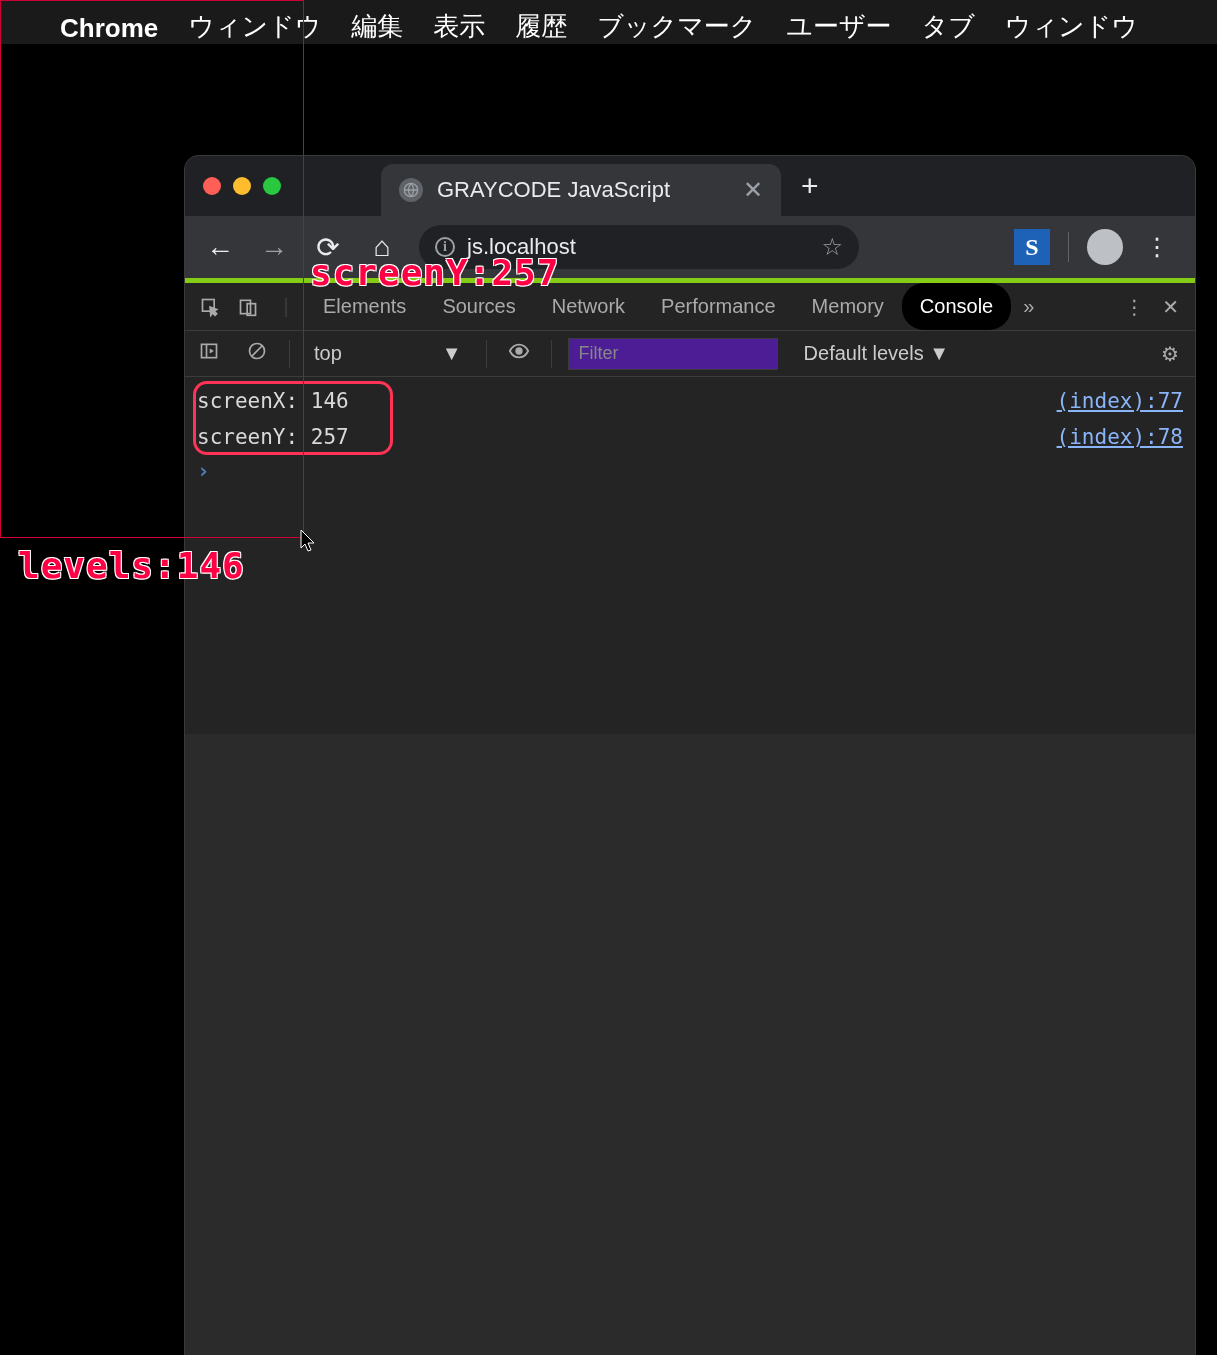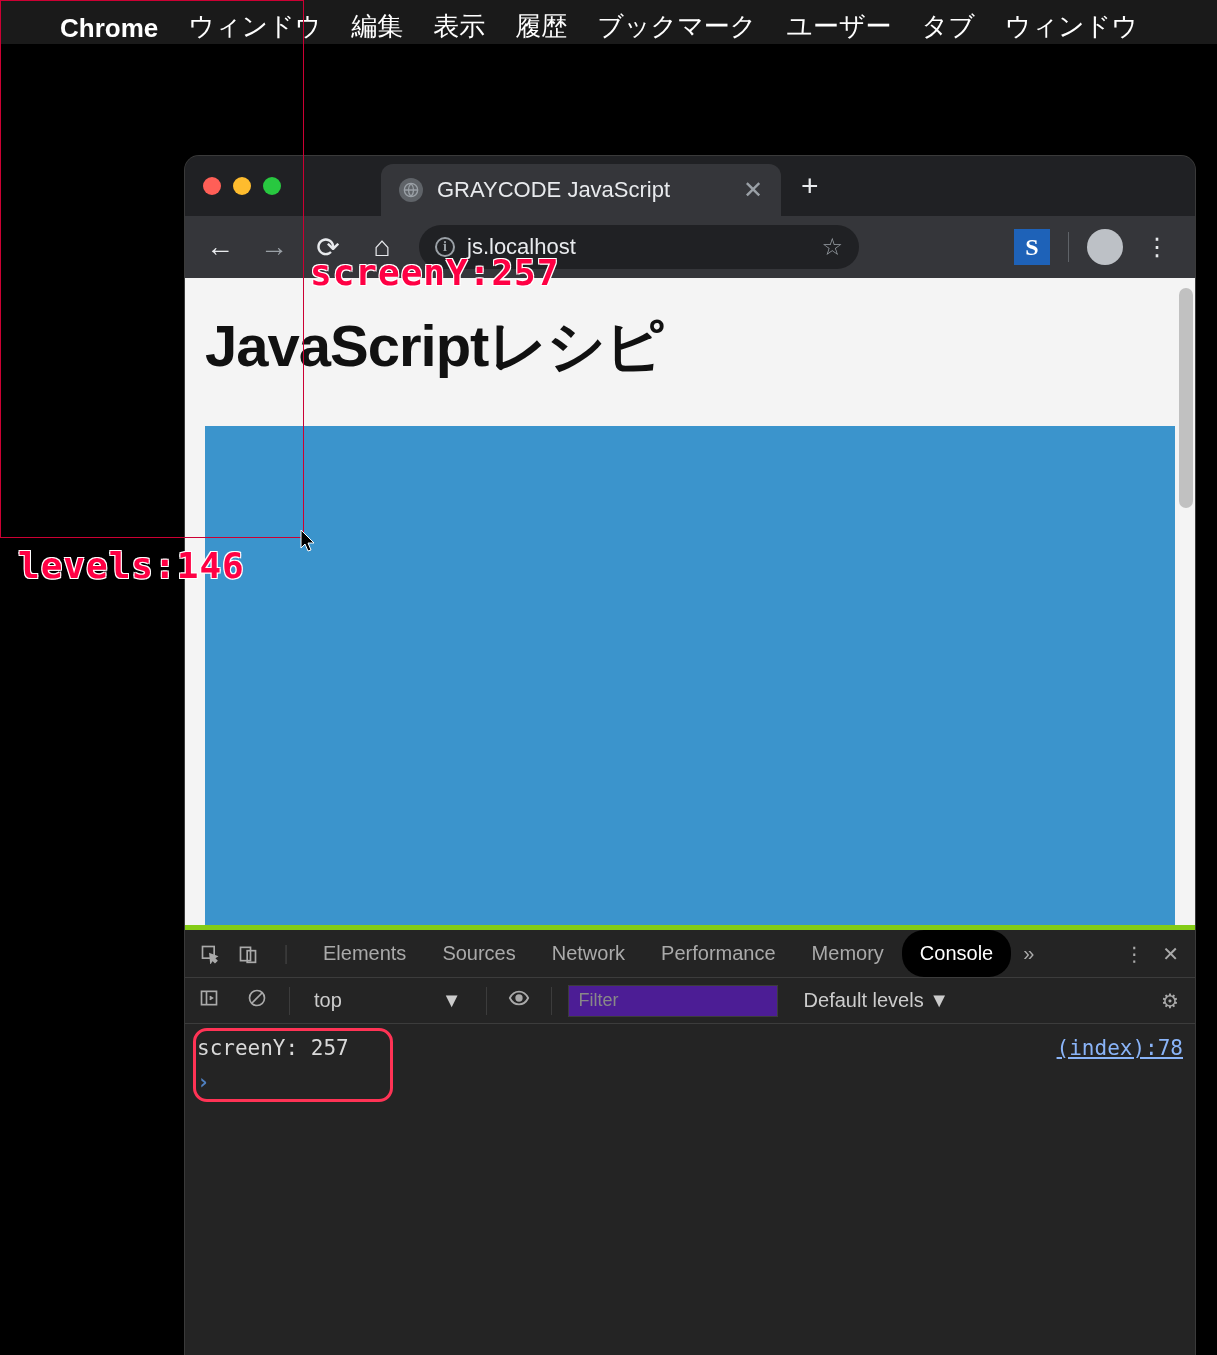--- a/index.html
+++ b/index.html
@@ -123,27 +123,20 @@
       <span>js.localhost</span>
       <span class="star">☆</span>
     </div>
     <div class="toolspacer"></div>
     <div class="ext">S</div>
     <div class="sep"></div>
     <div class="avatar"></div>
     <div class="kebab">⋮</div>
   </div>
 
-  <div class="pagewrap">
-    <div class="page">
-      <h1>JavaScriptレシピ</h1>
-      <div class="bluebox"></div>
-    </div>
-    <div class="vscroll"></div>
-  </div>
 
   <div class="devtools">
     <div class="dt-tabs">
       <div class="dt-ico">
         <svg width="20" height="20" viewBox="0 0 24 24" fill="none" stroke="#aaa" stroke-width="2">
             <rect x="3" y="3" width="14" height="14"></rect>
             <path d="M12 12l8 3-3 2 3 3-2 2-3-3-2 3z" fill="#aaa"></path>
           </svg>
       </div>
       <div class="dt-ico">
@@ -194,20 +187,24 @@
       </div>
       <div class="vr"></div>
       <div class="filterbox">Filter</div>
       <div class="levels">Default levels ▼</div>
       <div class="gear">⚙</div>
     </div>
 
     <div class="dt-console">
       <div class="dt-highlight"></div>
       <div class="dt-row">
+        <span class="msg">screenX: 146</span>
+        <span class="src">(index):77</span>
+      </div>
+      <div class="dt-row">
         <span class="msg">screenY: 257</span>
         <span class="src">(index):78</span>
       </div>
       <div class="dt-prompt">›</div>
     </div>
   </div>
 </div>
 
 <div class="annot-box" style="top:0; left:0; width:304px; height:538px;"></div>
 <div class="annot-label" style="top:252px; left:310px;">screenY:257</div>

